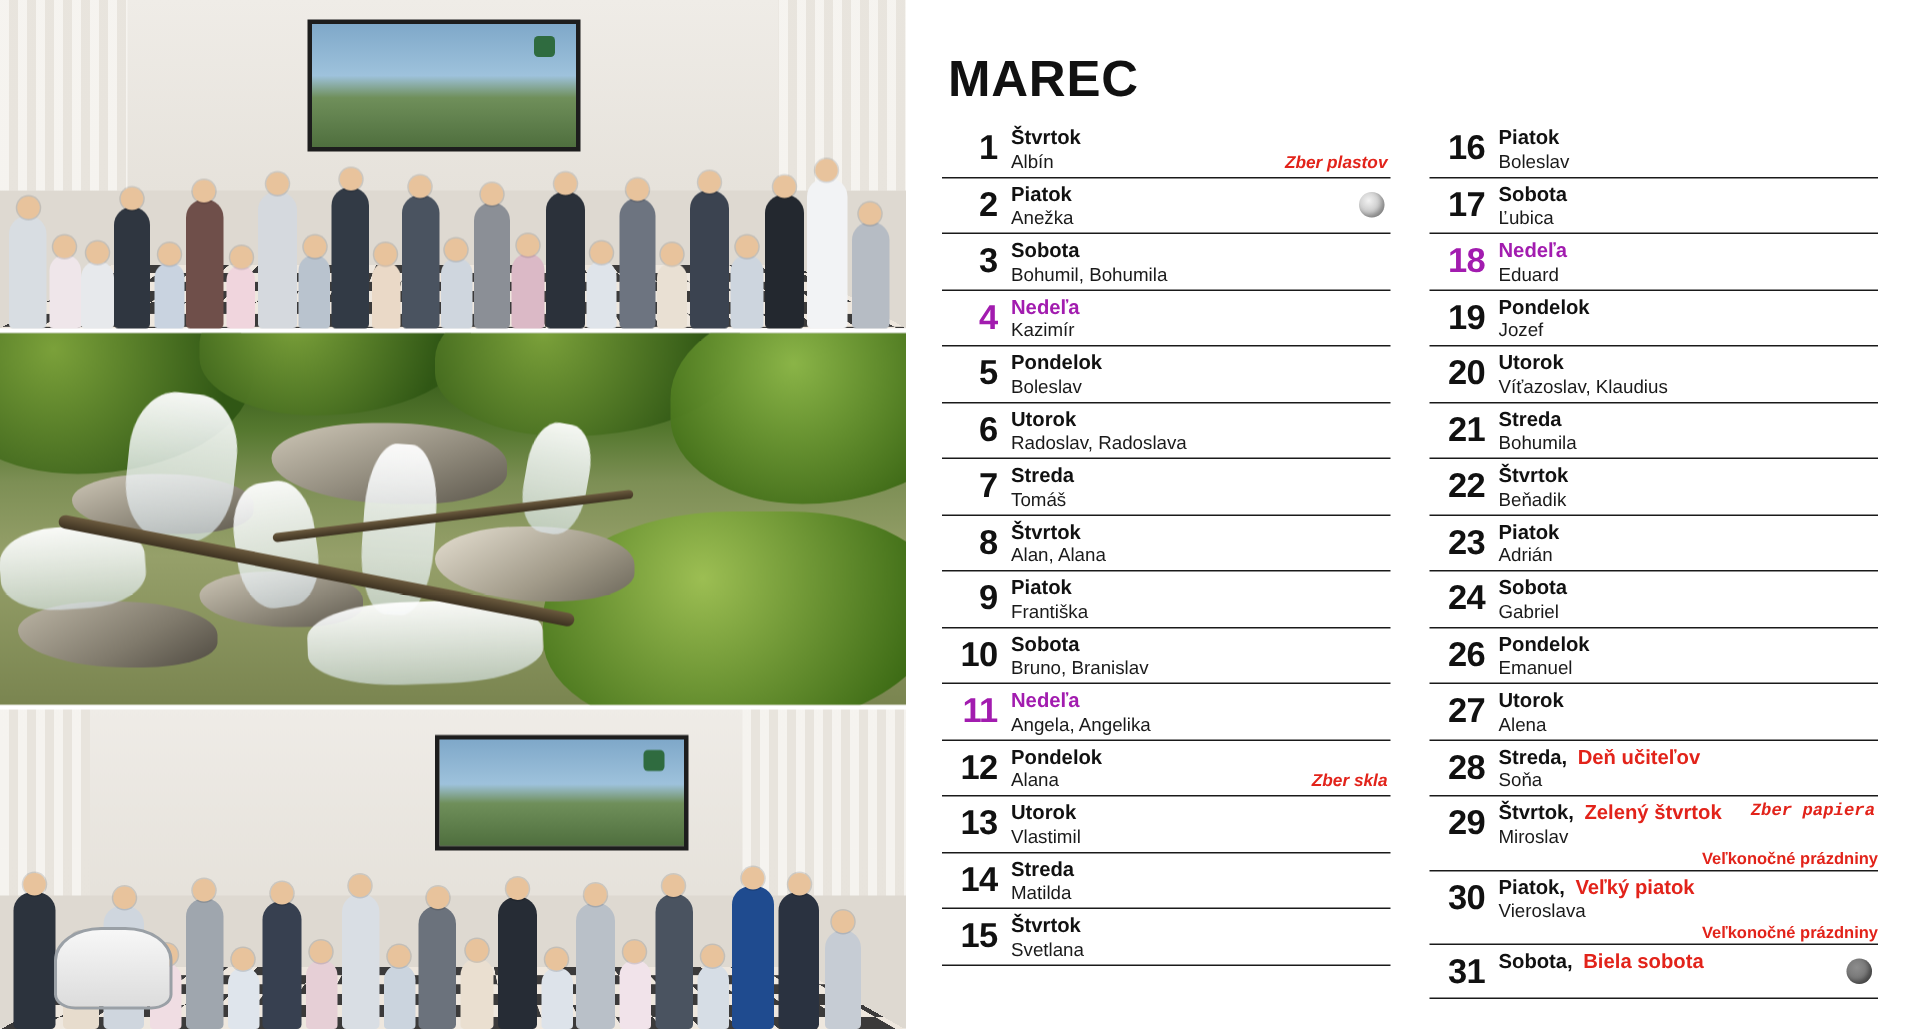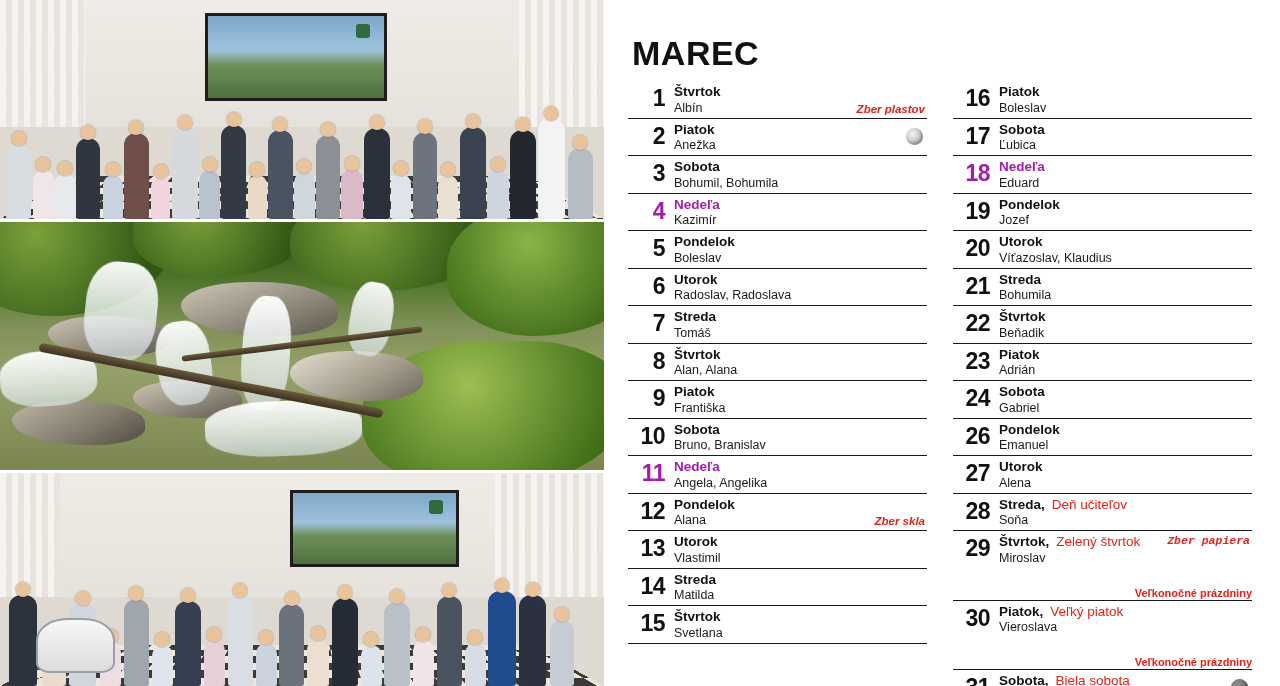--- a/index.html
+++ b/index.html
@@ -166,40 +166,39 @@
     line-height: 1.25;
     white-space: nowrap;
   }
   .saint {
     font-size: 12.5px;
     color: #1a1a1a;
     line-height: 1.25;
     white-space: nowrap;
   }
   .red .daynum, .red .dayname { color: #a21caf; }
-  .holiday-name { color: #e2231a; font-weight: normal; }
+  .holiday-name { color: #e2231a; font-weight: bold; }
   .note {
     position: absolute;
     right: 2px;
     color: #e2231a;
     font-size: 11.5px;
     font-weight: bold;
     font-style: italic;
     white-space: nowrap;
   }
   .note.top { top: 3px; font-family: Liberation Mono, monospace; }
   .note.bottom { bottom: 3px; }
   .vac {
     color: #e2231a;
     font-size: 11px;
     font-weight: bold;
     text-align: right;
     display: block;
     white-space: nowrap;
-    margin-top: 20px;
   }
   .moon {
     position: absolute;
     right: 4px;
     top: 9px;
     width: 17px; height: 17px;
     border-radius: 50%;
   }
   .moon.full {
     background: radial-gradient(circle at 38% 34%, #f2f2f2, #b9b9b9 70%, #8f8f8f 100%);

